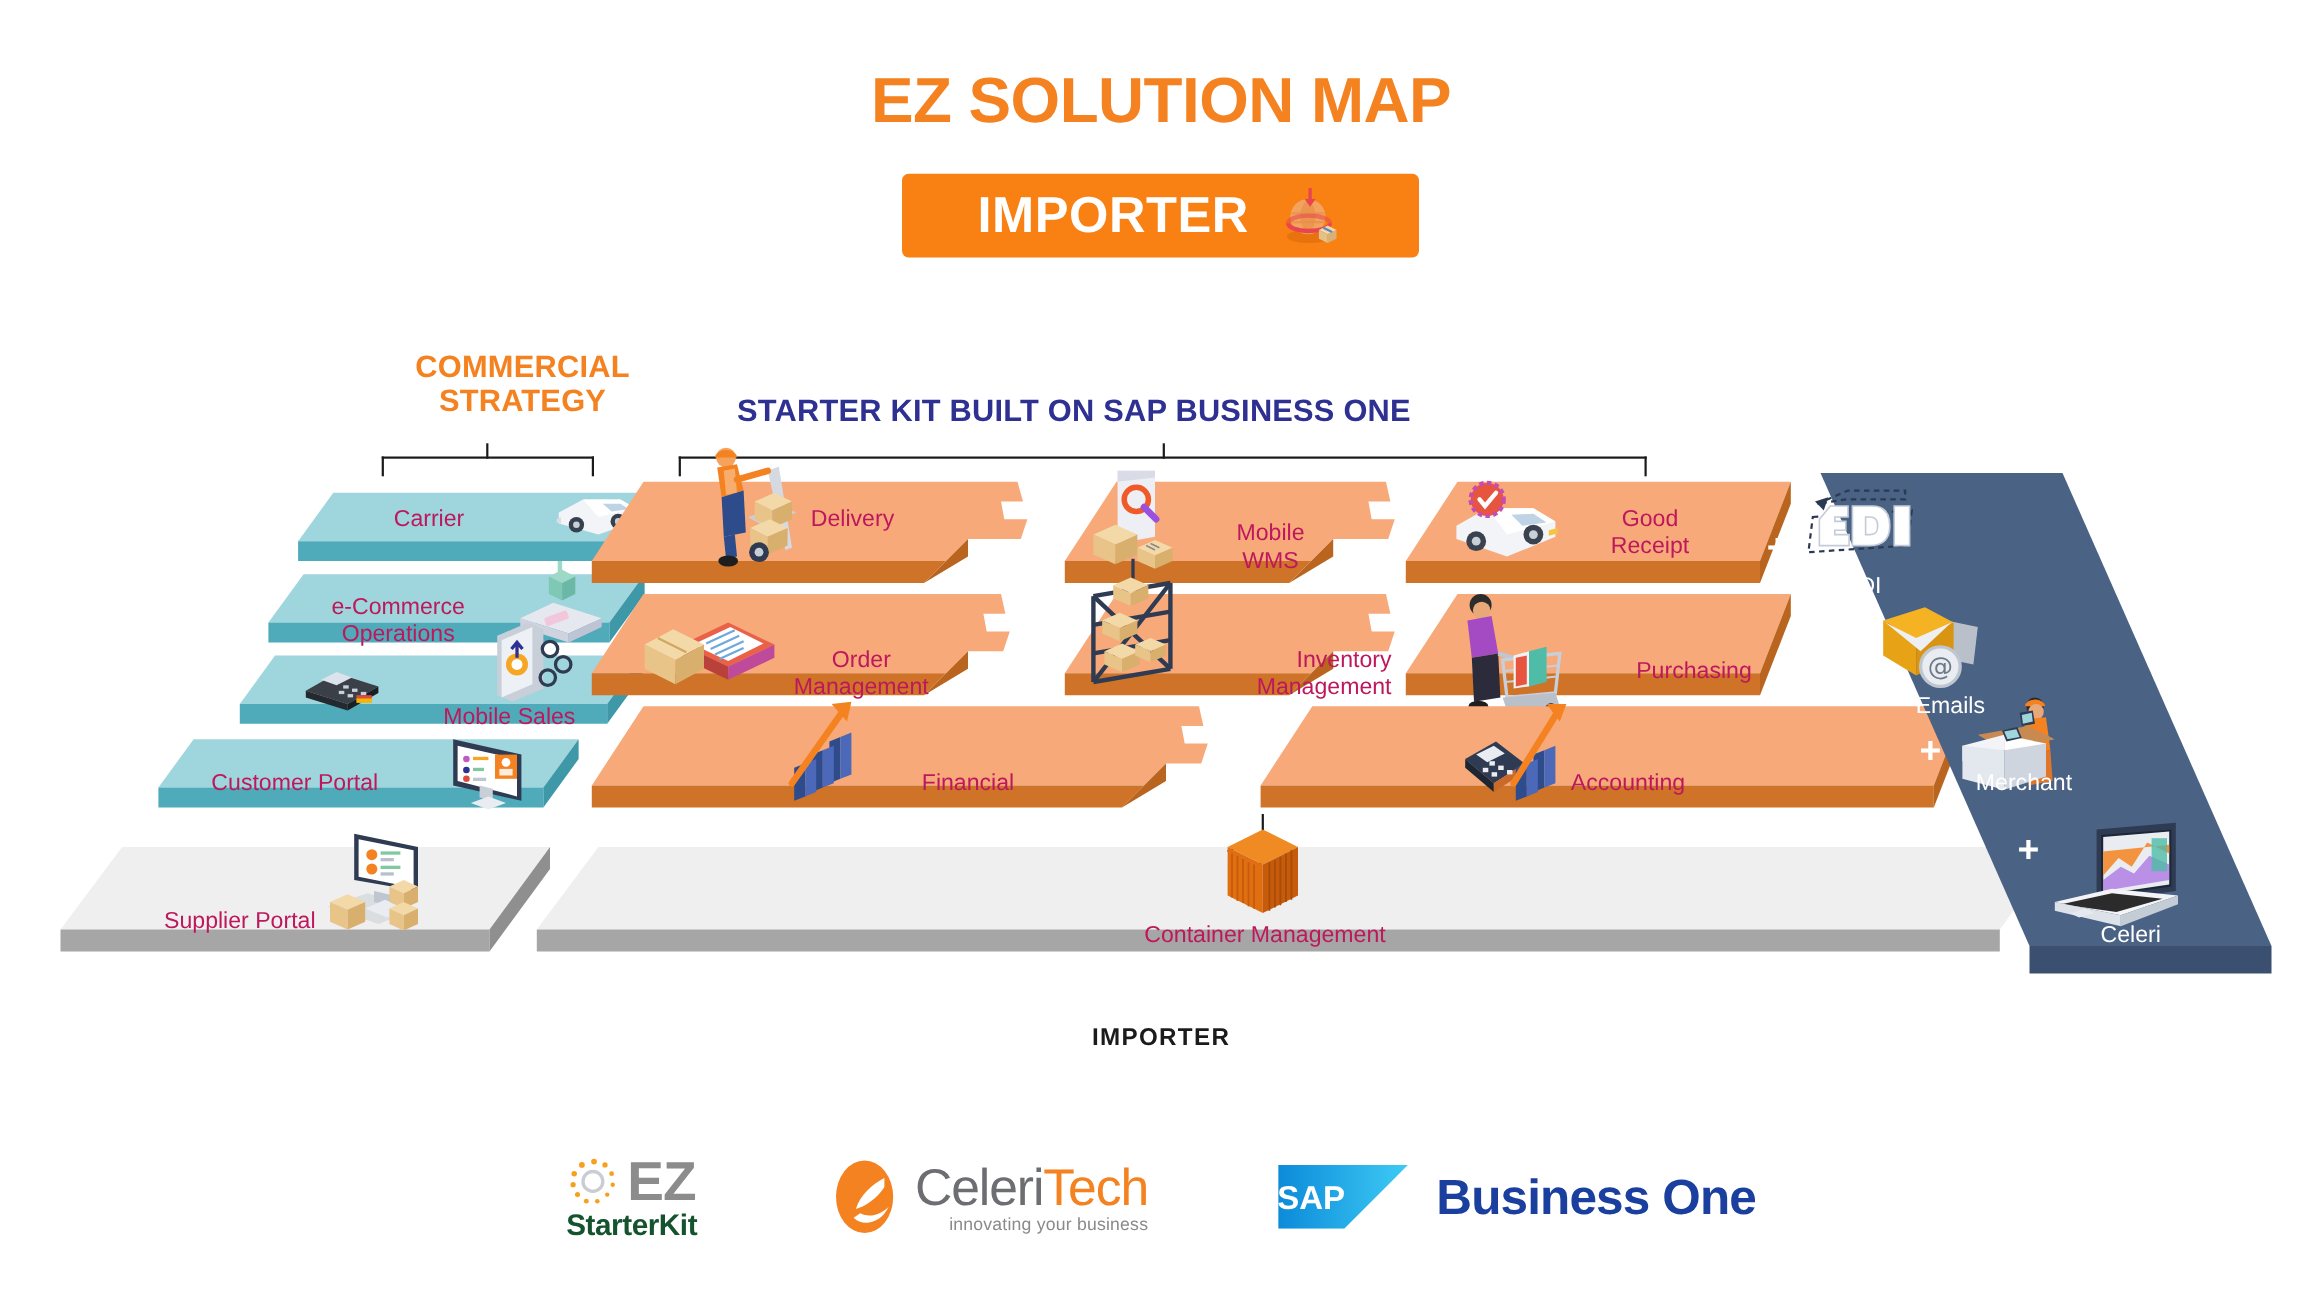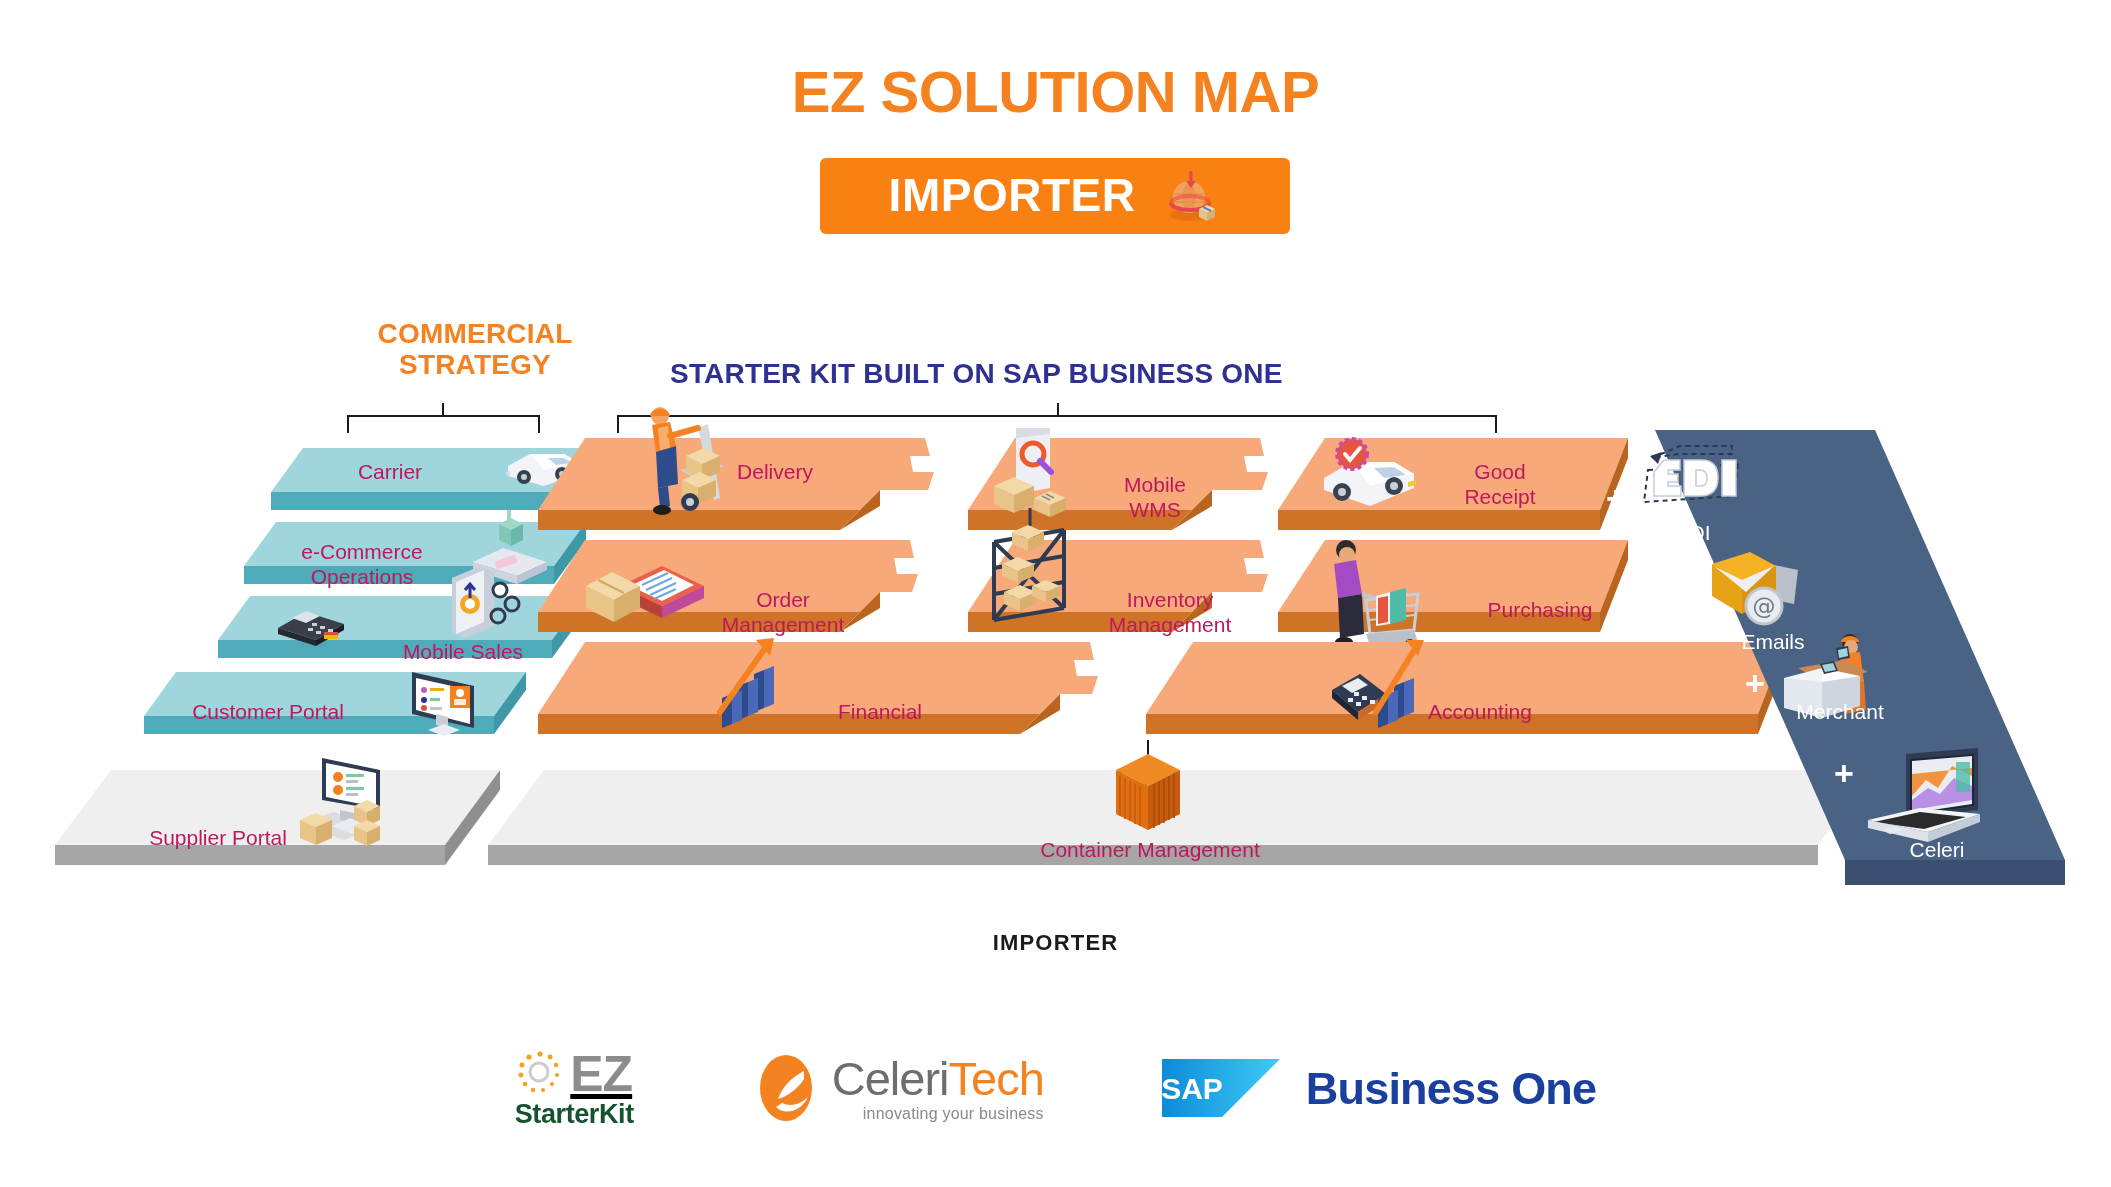--- a/index.html
+++ b/index.html
@@ -59,21 +59,21 @@
   }
 
   
   .logos{
     position:absolute;left:0;top:1028px;width:2111px;height:120px;
     display:flex;align-items:center;justify-content:center;gap:118px;
   }
   .logo{display:flex;align-items:center;}
   
   .logo-ez{flex-direction:column;align-items:center;gap:2px;}
-  .ez-row{display:flex;align-items:flex-start;gap:6px;text-decoration:underline;}
+  .ez-row{display:flex;align-items:flex-end;gap:6px;}
   .ez-mark{width:48px;height:48px;}
   .ez-text{font-size:50px;font-weight:bold;color:#8C8C8C;line-height:1;letter-spacing:-1px;}
   .ez-sub{font-size:27px;font-weight:bold;color:#14532d;line-height:1;letter-spacing:-0.4px;}
   
   .logo-cel{align-items:center;gap:6px;}
   .cel-mark{width:74px;height:74px;}
   .cel-words{display:flex;flex-direction:column;line-height:1;}
   .cel-main{font-size:47px;line-height:1;letter-spacing:-1px;}
   .cel-main .g{color:#6D6E71;}
   .cel-main .o{color:#F58220;}
@@ -402,21 +402,21 @@
     </svg>
   </div>
 
   <div class="panel" style="left:960px;top:540px;">
     <svg width="318" height="100" viewBox="0 0 318 100">
       <path d="M55 0 H300 L304 18 L284 18 L287 34 L308 34 L302 52 L252 52 L232 72 H8 Z" fill="#F7A97A"></path>
       <path d="M8 72 H232 L212 92 H8 Z" fill="#CE7328"></path>
       <path d="M232 72 L252 52 V68 L212 92 Z" fill="#B9651F"></path>
     </svg>
   </div>
-  <div class="plabel" style="left:1075px;top:588px;width:190px;">Inventory
+  <div class="plabel" style="left:1075px;top:588px;width:190px;text-align:right;">Inventory
 Management</div>
   <div class="panel" style="left:978px;top:508px;">
     <svg width="106" height="130" viewBox="0 0 106 130">
       <g stroke="#2F3B52" stroke-width="4" fill="none">
         <path d="M16 34 V112"></path>
           <path d="M86 22 V100"></path>
         <path d="M16 34 L86 22"></path>
           <path d="M16 60 L86 48"></path>
           <path d="M16 86 L86 74"></path>
           <path d="M16 112 L86 100"></path>

